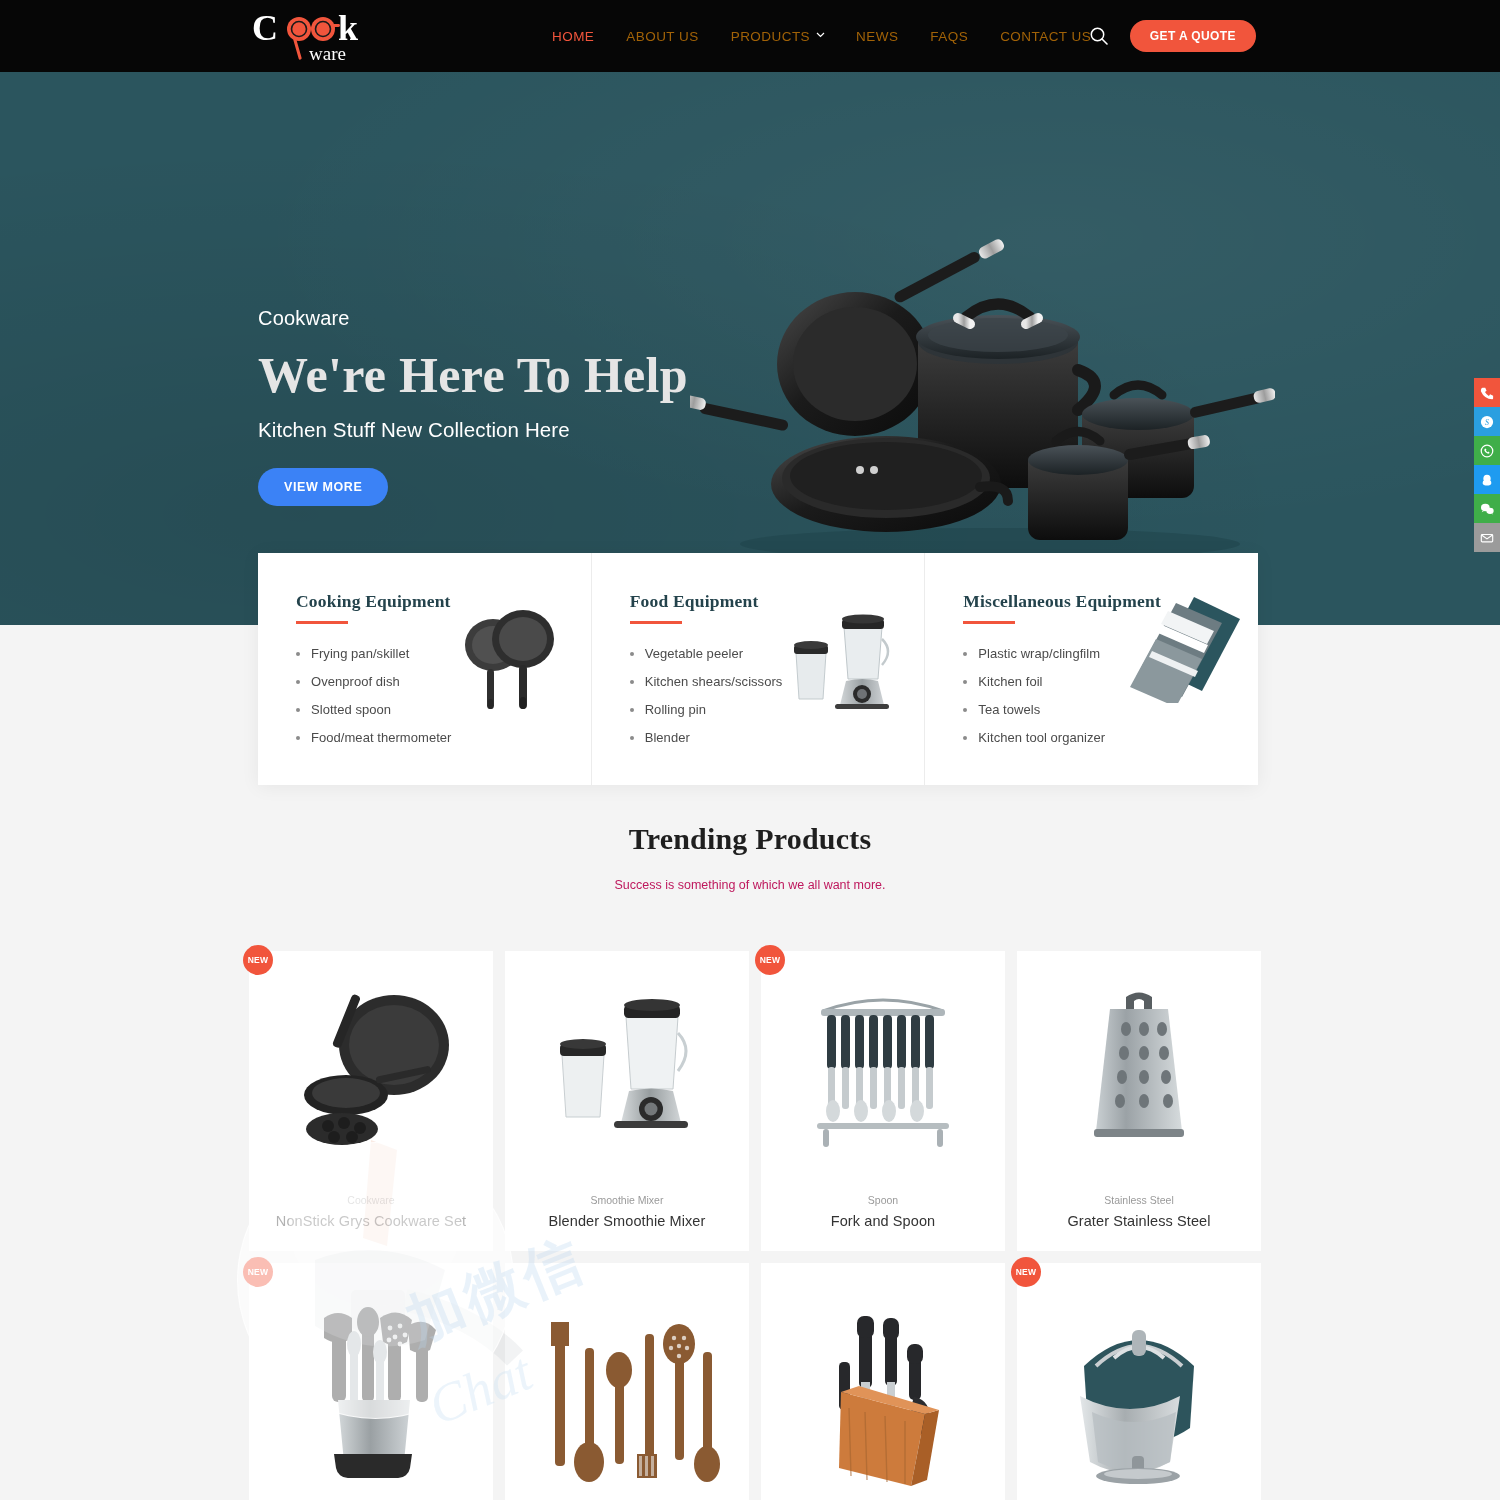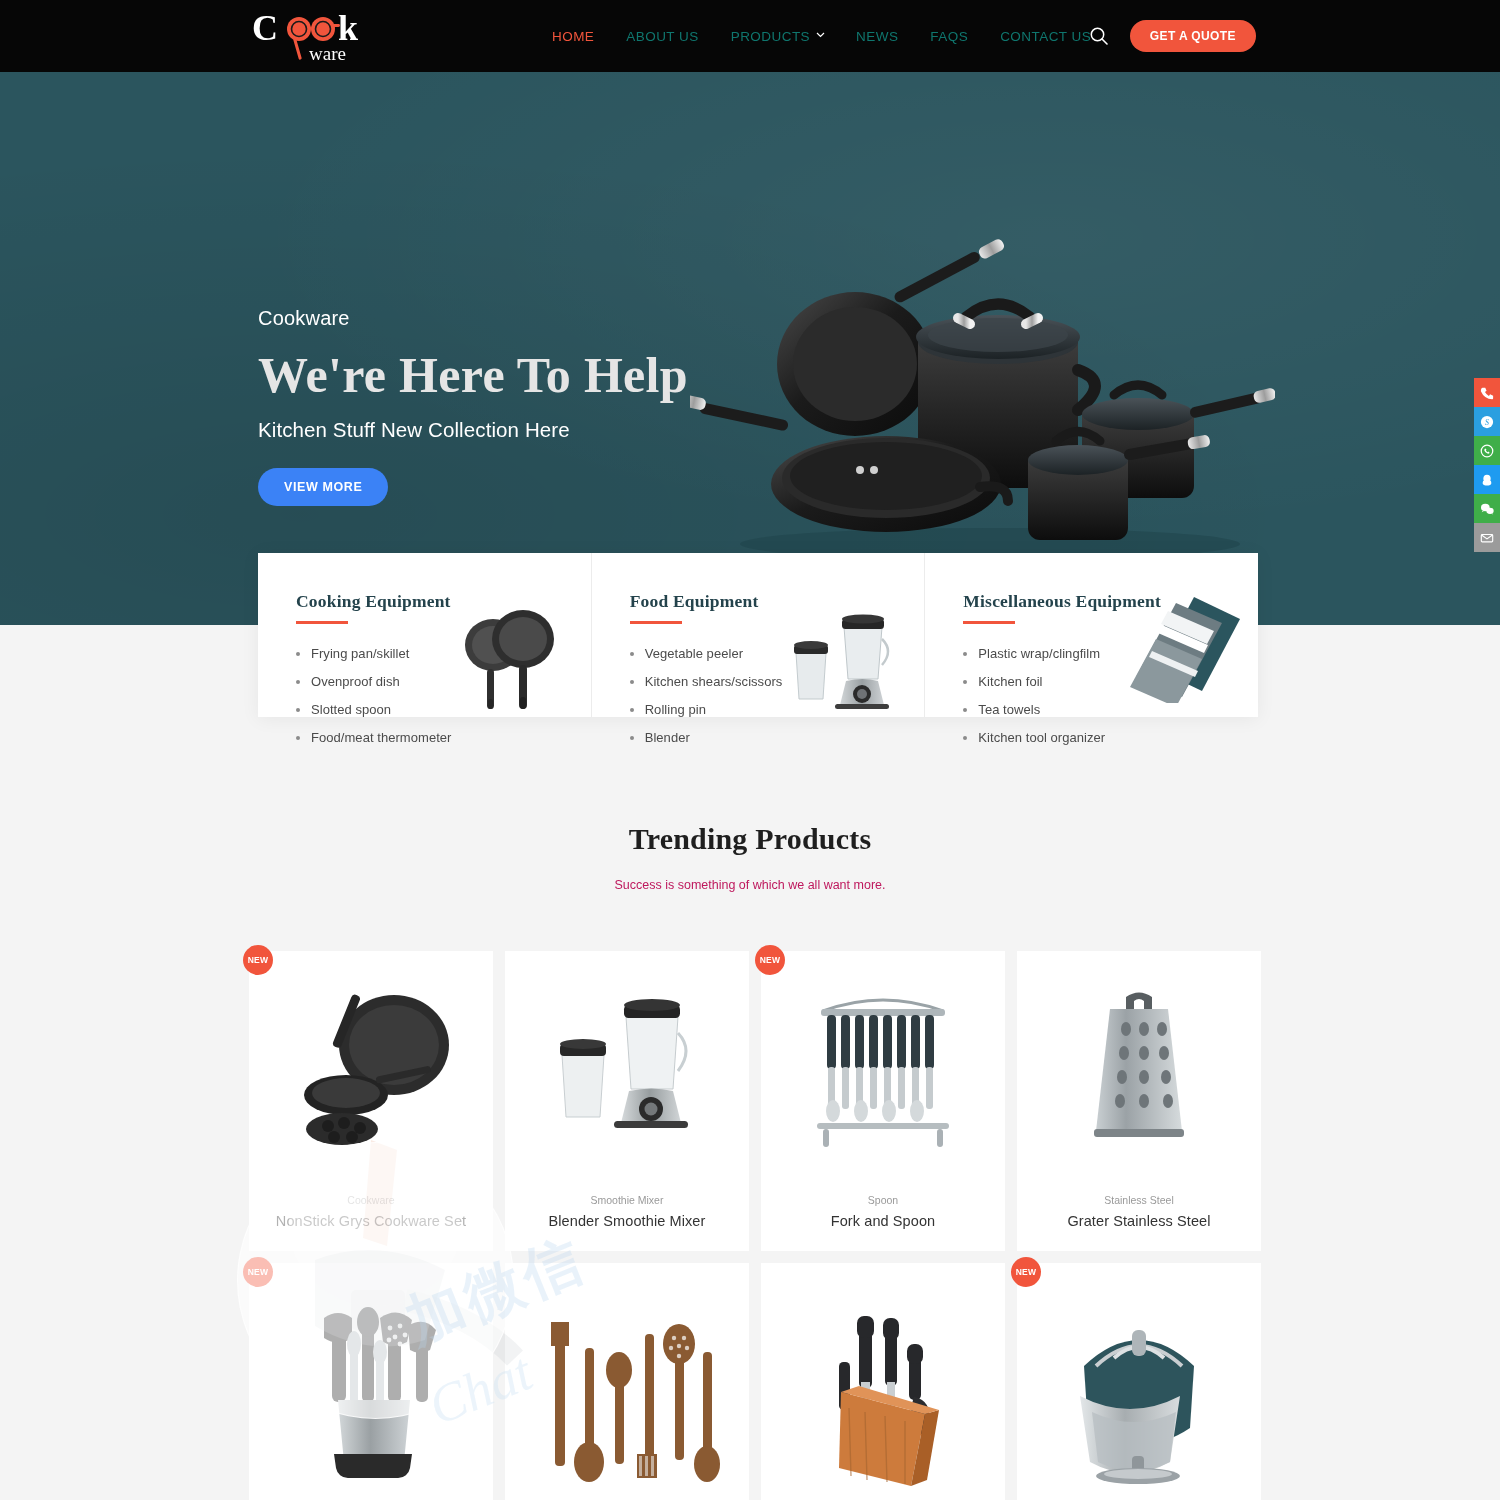--- a/index.html
+++ b/index.html
@@ -18,21 +18,21 @@
     display:flex; align-items:center; z-index:40;
   }
   .logo-wrap { position:absolute; left:252px; top:8px; width:130px; height:56px; }
   .logo-svg { display:block; }
 
   .nav {
     position:absolute; left:536px; top:0; height:72px;
     display:flex; align-items:center; gap:0px;
   }
   .nav-item {
-    color:#0f766e; font-size:13.5px; letter-spacing:.45px;
+    color:#a16207; font-size:13.5px; letter-spacing:.45px;
     padding:0 16px; text-decoration:none; white-space:nowrap;
     display:flex; align-items:center; gap:6px; cursor:pointer;
   }
   .nav-item.active { color:#f1553c;justify-content:flex-end; }
   .chev { display:inline-block; width:8px; height:8px; position:relative; top:-2px; }
   .chev svg { display:block; }
 
   .header-right {
     position:absolute; right:244px; top:0; height:72px;
     display:flex; align-items:center; gap:20px;
@@ -64,21 +64,21 @@
   .hero-sub { color:#ffffff; font-size:20.5px; letter-spacing:.1px; margin-bottom:26px; }
   .hero-btn {
     background:#3b82f6; color:#fff; border:none; border-radius:22px;
     padding:12px 26px; font-size:12.5px; font-weight:bold; letter-spacing:.6px;
     cursor:pointer; font-family:"Liberation Sans", sans-serif;
   }
   .hero-img { position:absolute; left:690px; top:160px; width:585px; height:335px; z-index:2; }
 
   
   .cat-panel {
-    position:absolute; left:258px; top:553px; width:1000px; height:164px;
+    position:absolute; left:258px; top:553px; width:1000px; height:232px;
     background:#ffffff; display:flex; z-index:20;
     box-shadow:0 2px 18px rgba(0,0,0,.06);
   }
   .cat-col { flex:1; padding:38px 34px 0 38px; position:relative; }
   .cat-col + .cat-col { border-left:1px solid #ececec; }
   .cat-title {
     font-family:"Liberation Serif", serif; font-size:17.5px; font-weight:bold;
     color:#24434c; margin-bottom:9px; letter-spacing:.2px;
   }
   .cat-rule { width:52px; height:3px; background:#f1553c; margin-bottom:22px; }

